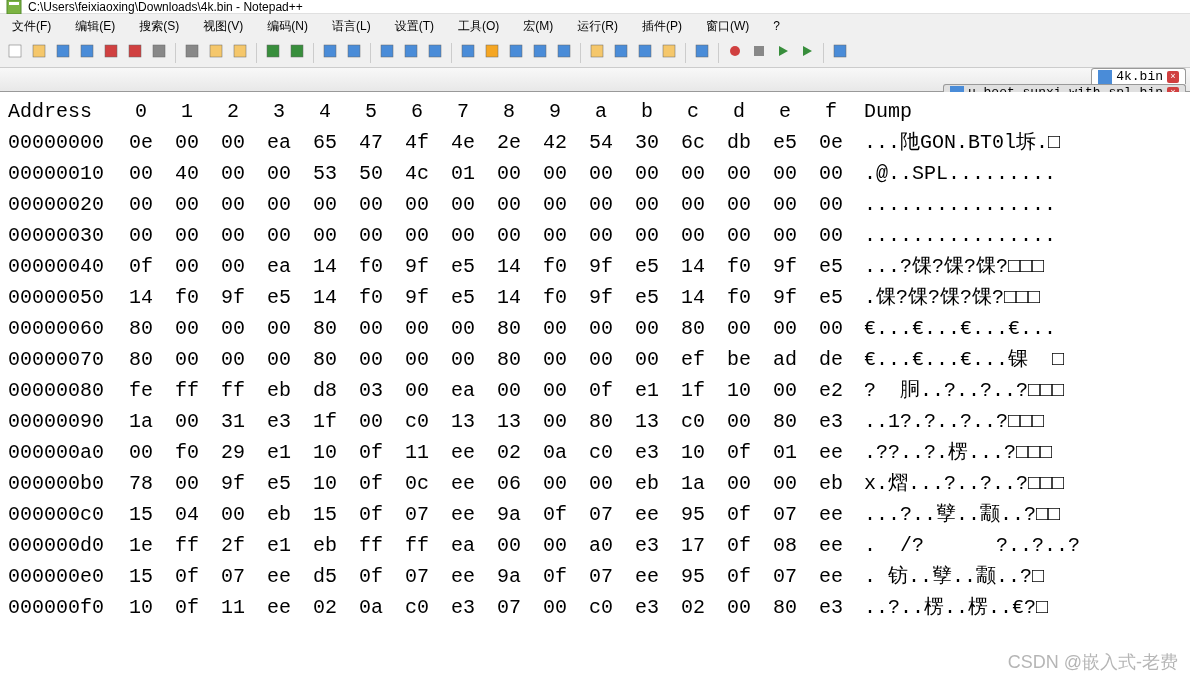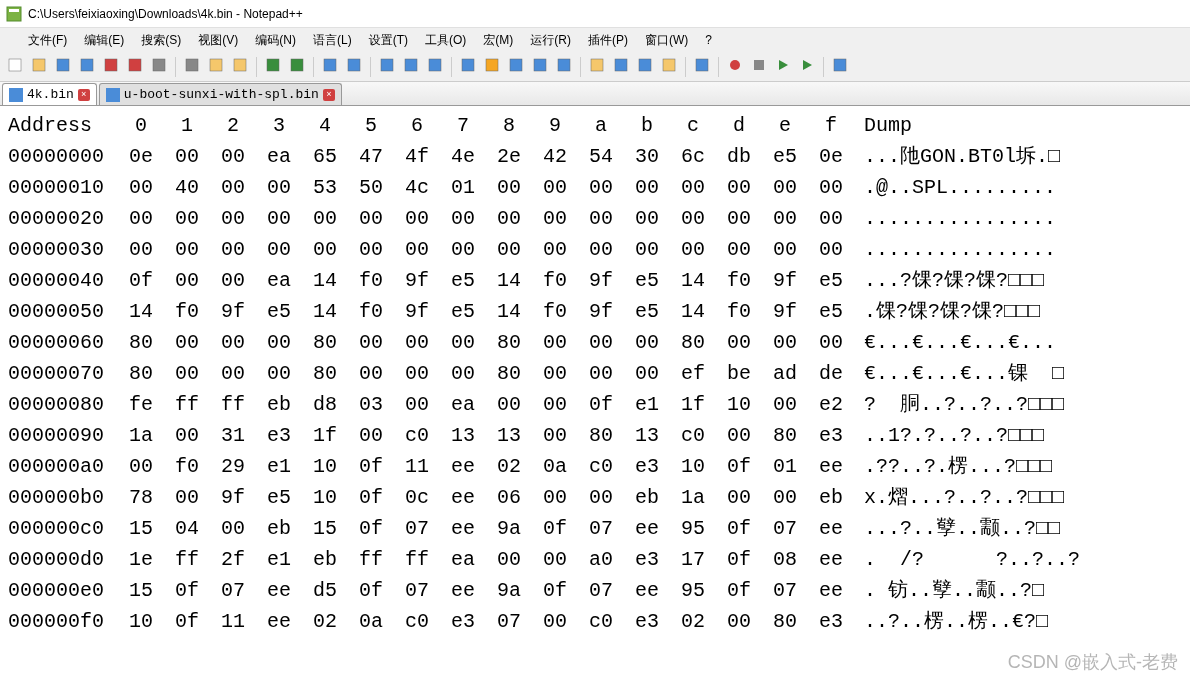--- a/index.html
+++ b/index.html
@@ -7,37 +7,36 @@
   font-family: "Microsoft YaHei", "Segoe UI", sans-serif;
   font-size: 12px;
   background: #f0f0f0;
   width: 1190px;
   height: 690px;
   overflow: hidden;
   display: flex;
   flex-direction: column;
 }
 .titlebar {
-  height: 28px;
+  height: 14px;
   background: #fff;
   display: flex;
   align-items: center;
   padding: 0 6px;
   border-bottom: 1px solid #e0e0e0;
 }
 .titlebar .icon { width: 16px; height: 16px; margin-right: 6px; }
 .titlebar .title { color: #000; font-size: 12px; }
 .menubar {
   height: 24px;
   background: #f0f0f0;
   display: flex;
   align-items: center;
   padding: 0 4px;
-  gap: 1px;
-  margin-left: 16px;
+  gap: 8px;
 }
 .menubar .menu-item {
   padding: 2px 8px;
   color: #000;
   cursor: default;
 }
 .toolbar {
   height: 30px;
   background: #f0f0f0;
   display: flex;
@@ -56,20 +55,21 @@
   cursor: pointer;
 }
 .toolbar .sep { width: 1px; height: 20px; background: #ccc; margin: 0 3px; }
 .tabbar {
   height: 24px;
   background: linear-gradient(#f8f8f8, #e8e8e8);
   display: flex;
   align-items: end;
   padding: 0 2px;
   border-bottom: 1px solid #999;
+  flex-direction: column;
 }
 .tabbar .tab {
   height: 22px;
   padding: 0 6px;
   display: flex;
   align-items: center;
   gap: 4px;
   border: 1px solid #999;
   border-bottom: none;
   background: #e0e0e0;

